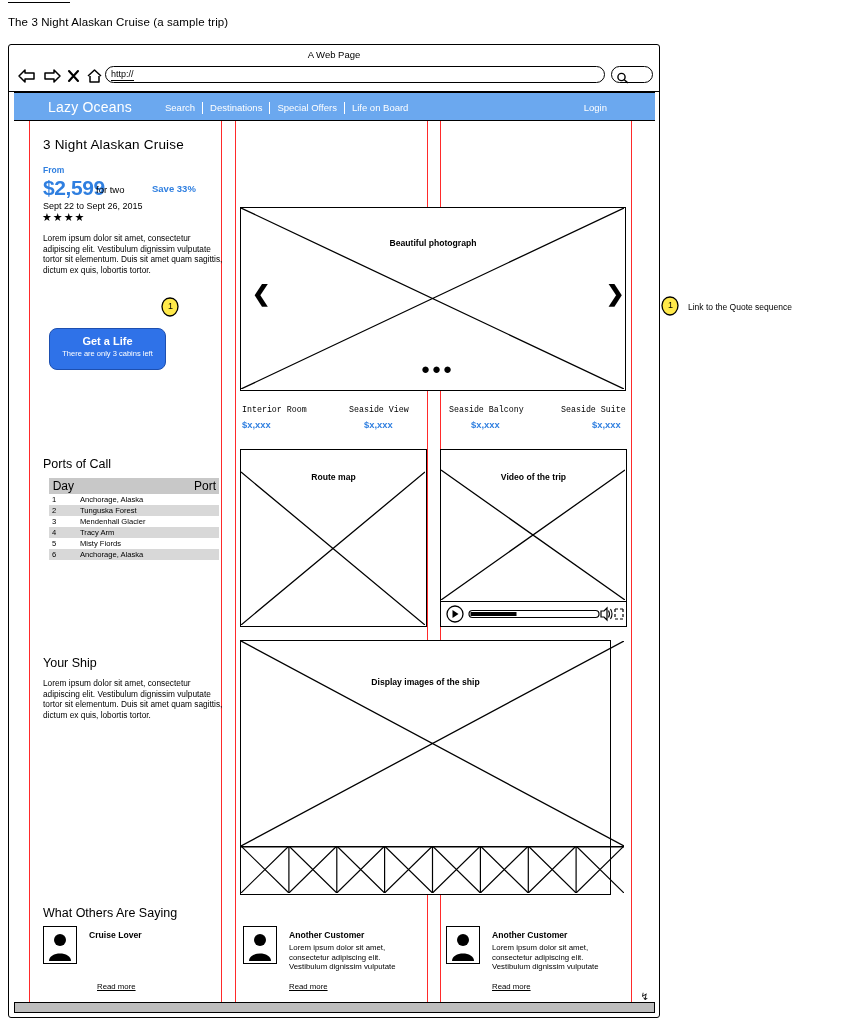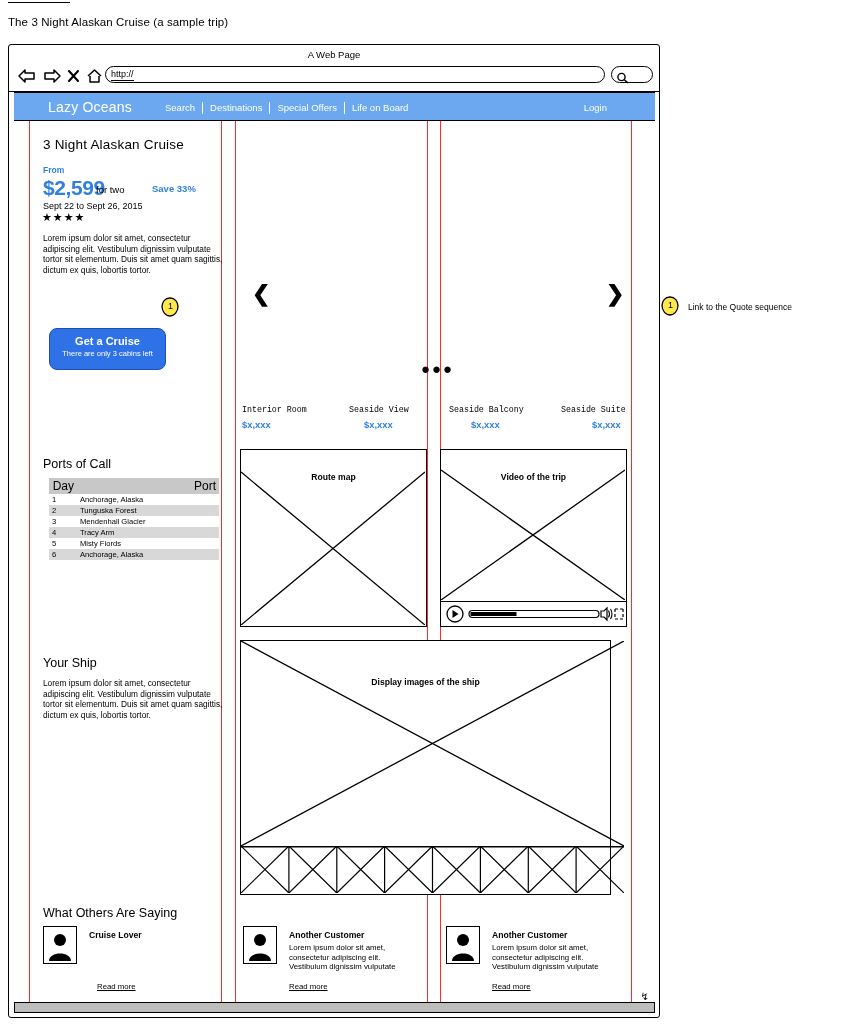--- a/index.html
+++ b/index.html
@@ -428,21 +428,21 @@
       <div class="price" style="left:34px; top:131px;">$2,599</div>
       <div class="price-sub" style="left:87px; top:139px;">for two</div>
       <div class="save" style="left:143px; top:138px;">Save 33%</div>
 
       <div class="dates" style="left:34px; top:156px;">Sept 22 to Sept 26, 2015</div>
       <div class="stars" style="left:33px; top:166px;">★★★★</div>
 
       <div class="lorem" style="left:34px; top:188px;">Lorem ipsum dolor sit amet, consectetur adipiscing elit. Vestibulum dignissim vulputate tortor sit elementum. Duis sit amet quam sagittis, dictum ex quis, lobortis tortor.</div>
 
       <div class="cta">
-        <div class="t1">Get a Cruise</div>
+        <div class="t1">Get a Life</div>
         <div class="t2">There are only 3 cabins left</div>
       </div>
 
       <div class="badge" style="left:152px; top:252px;">
         <svg width="18" height="20" viewBox="0 0 18 20">
             <path d="M9 1 C14 1 17 5 17 9.5 C17 15 13 19 9 19 C5 19 1 15 1 9.5 C1 5 4 1 9 1 Z" fill="#ffe94a" stroke="#000" stroke-width="1.3"></path>
           </svg>
         <span class="num" style="left:1px;top:4px;width:17px;">1</span>
       </div>
 
@@ -476,20 +476,26 @@
         <tr class="alt">
           <td>6</td>
           <td>Anchorage, Alaska</td>
         </tr>
       </tbody>
         </table>
 
       <div class="tbl-title" style="left:34px; top:611px;">Your Ship</div>
       <div class="lorem" style="left:34px; top:633px;">Lorem ipsum dolor sit amet, consectetur adipiscing elit. Vestibulum dignissim vulputate tortor sit elementum. Duis sit amet quam sagittis, dictum ex quis, lobortis tortor.</div>
 
+      <div class="ph" style="left:231px; top:162px; width:386px; height:184px;">
+        <svg class="cross" width="383" height="181" viewBox="0 0 383 181" preserveAspectRatio="none">
+          <path d="M0 0 L383 181 M383 0 L0 181" stroke="#000" stroke-width="1.3" fill="none"></path>
+        </svg>
+        <div class="lbl" style="top:30px;">Beautiful photograph</div>
+      </div>
       <div class="arrow-l" style="left:243px; top:238px;">❮</div>
       <div class="arrow-r" style="left:597px; top:238px;">❯</div>
       <div class="dots" style="left:412px; top:316px;">●●●</div>
 
       <div class="room-label" style="left:233px; top:360px;">Interior Room</div>
       <div class="room-price" style="left:233px; top:374px;">$x,xxx</div>
 
       <div class="room-label" style="left:340px; top:360px;">Seaside View</div>
       <div class="room-price" style="left:355px; top:374px;">$x,xxx</div>
 

